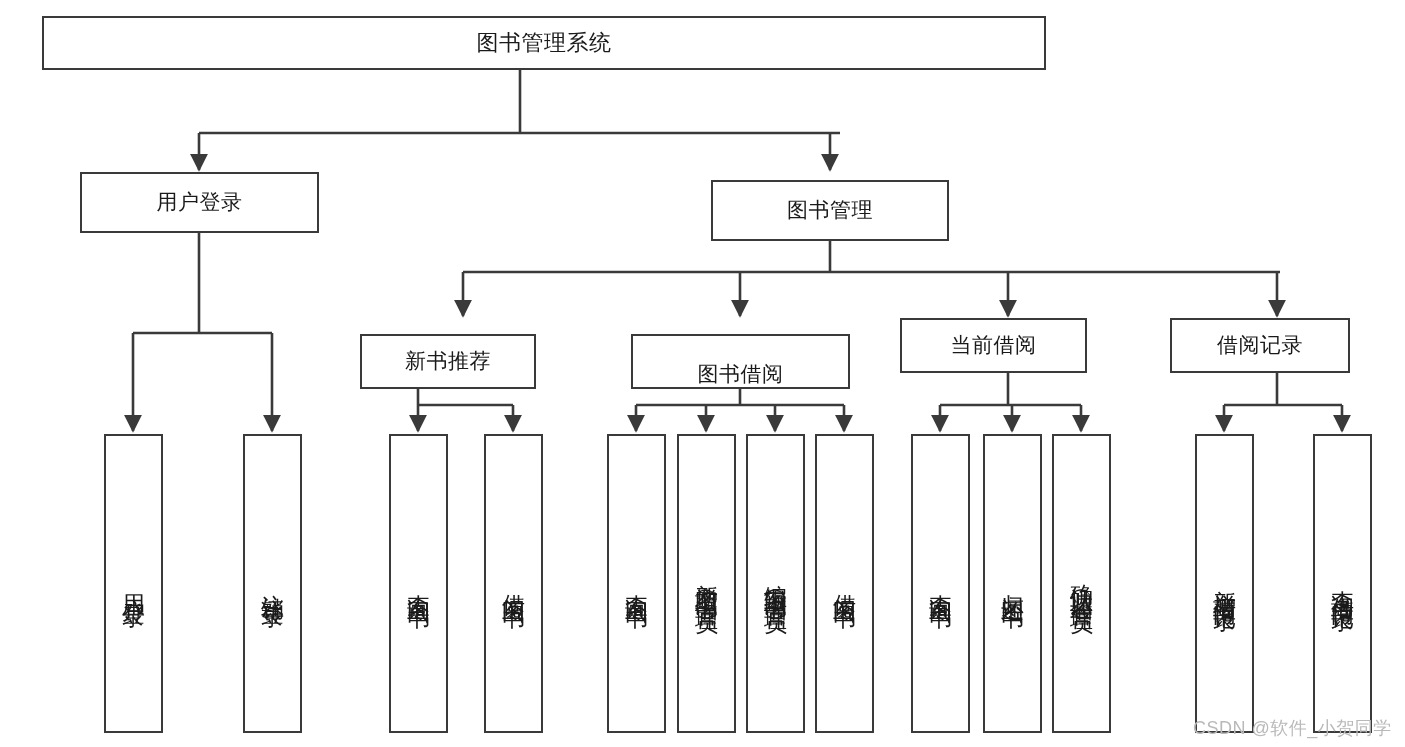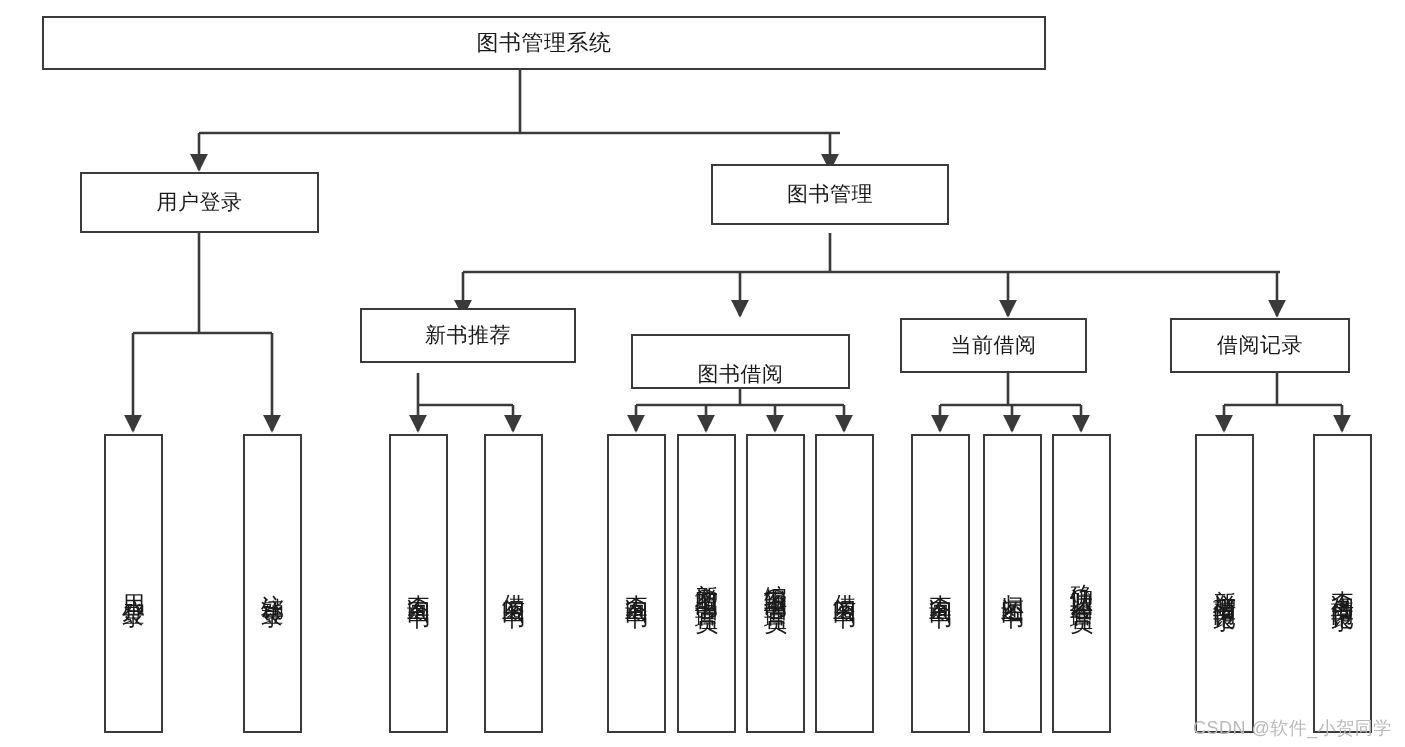--- a/index.html
+++ b/index.html
@@ -126,25 +126,25 @@
   </svg>
 
   <div class="node node-h node-root" style="left:18px; top:16px; width:1004px; height:54px;margin-left:24px;">
     <span>图书管理系统</span>
   </div>
 
   <div class="node node-h" style="left:80px; top:172px; width:239px; height:61px;">
     <span>用户登录</span>
   </div>
 
-  <div class="node node-h" style="left:711px; top:164px; width:238px; height:61px;">
+  <div class="node node-h" style="left:711px; top:180px; width:238px; height:61px;">
     <span>图书管理</span>
   </div>
 
-  <div class="node node-h" style="left:360px; top:308px; width:216px; height:55px;">
+  <div class="node node-h" style="left:360px; top:334px; width:176px; height:55px;">
     <span>新书推荐</span>
   </div>
 
   <div class="node node-h" style="left:631px; top:334px; width:219px; height:55px;align-items:flex-end;">
     <span>图书借阅</span>
   </div>
 
   <div class="node node-h" style="left:900px; top:318px; width:187px; height:55px;">
     <span>当前借阅</span>
   </div>

